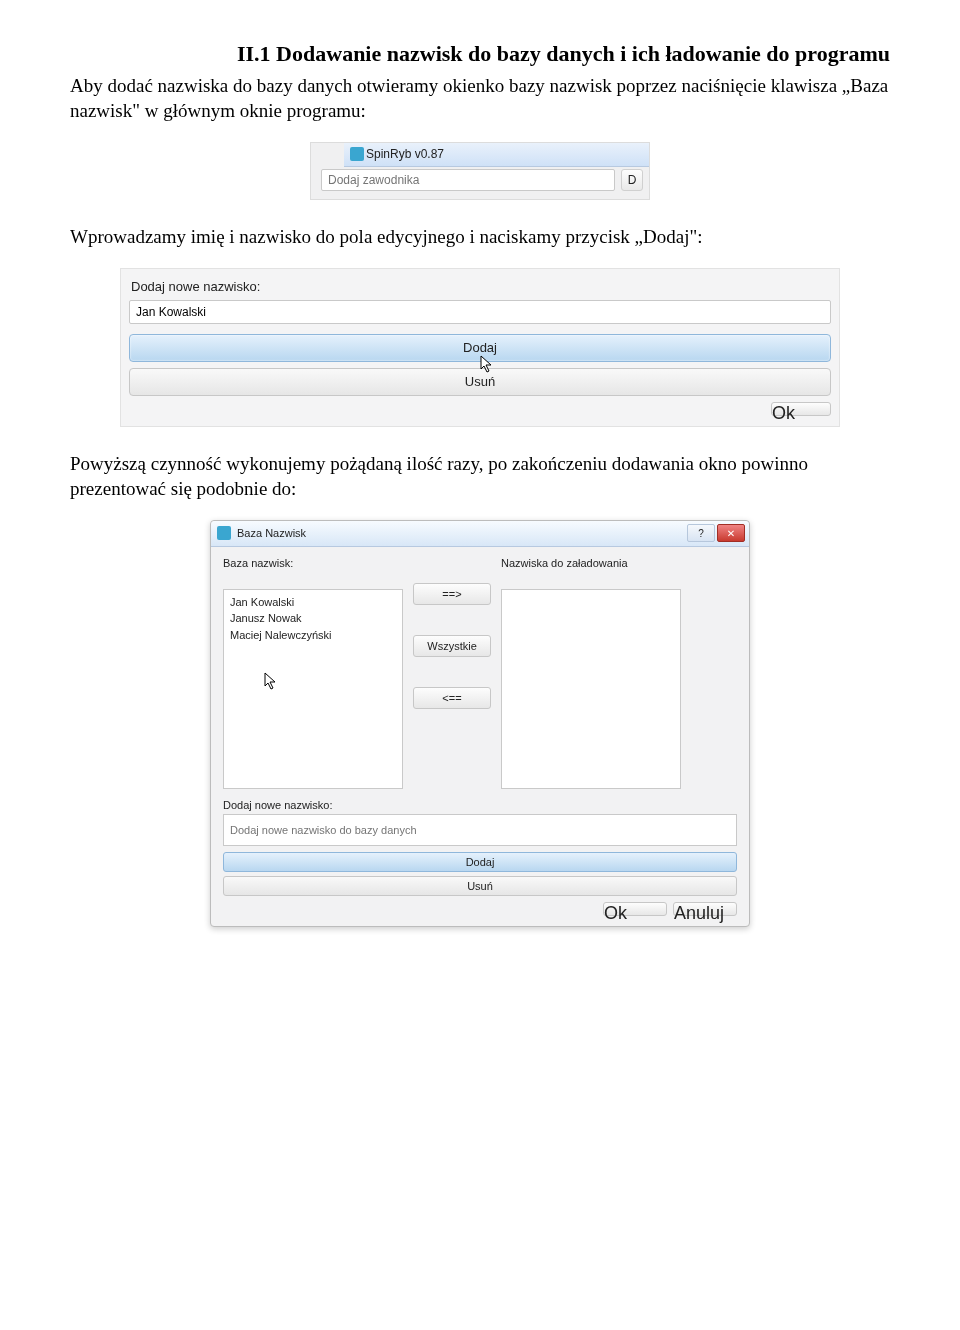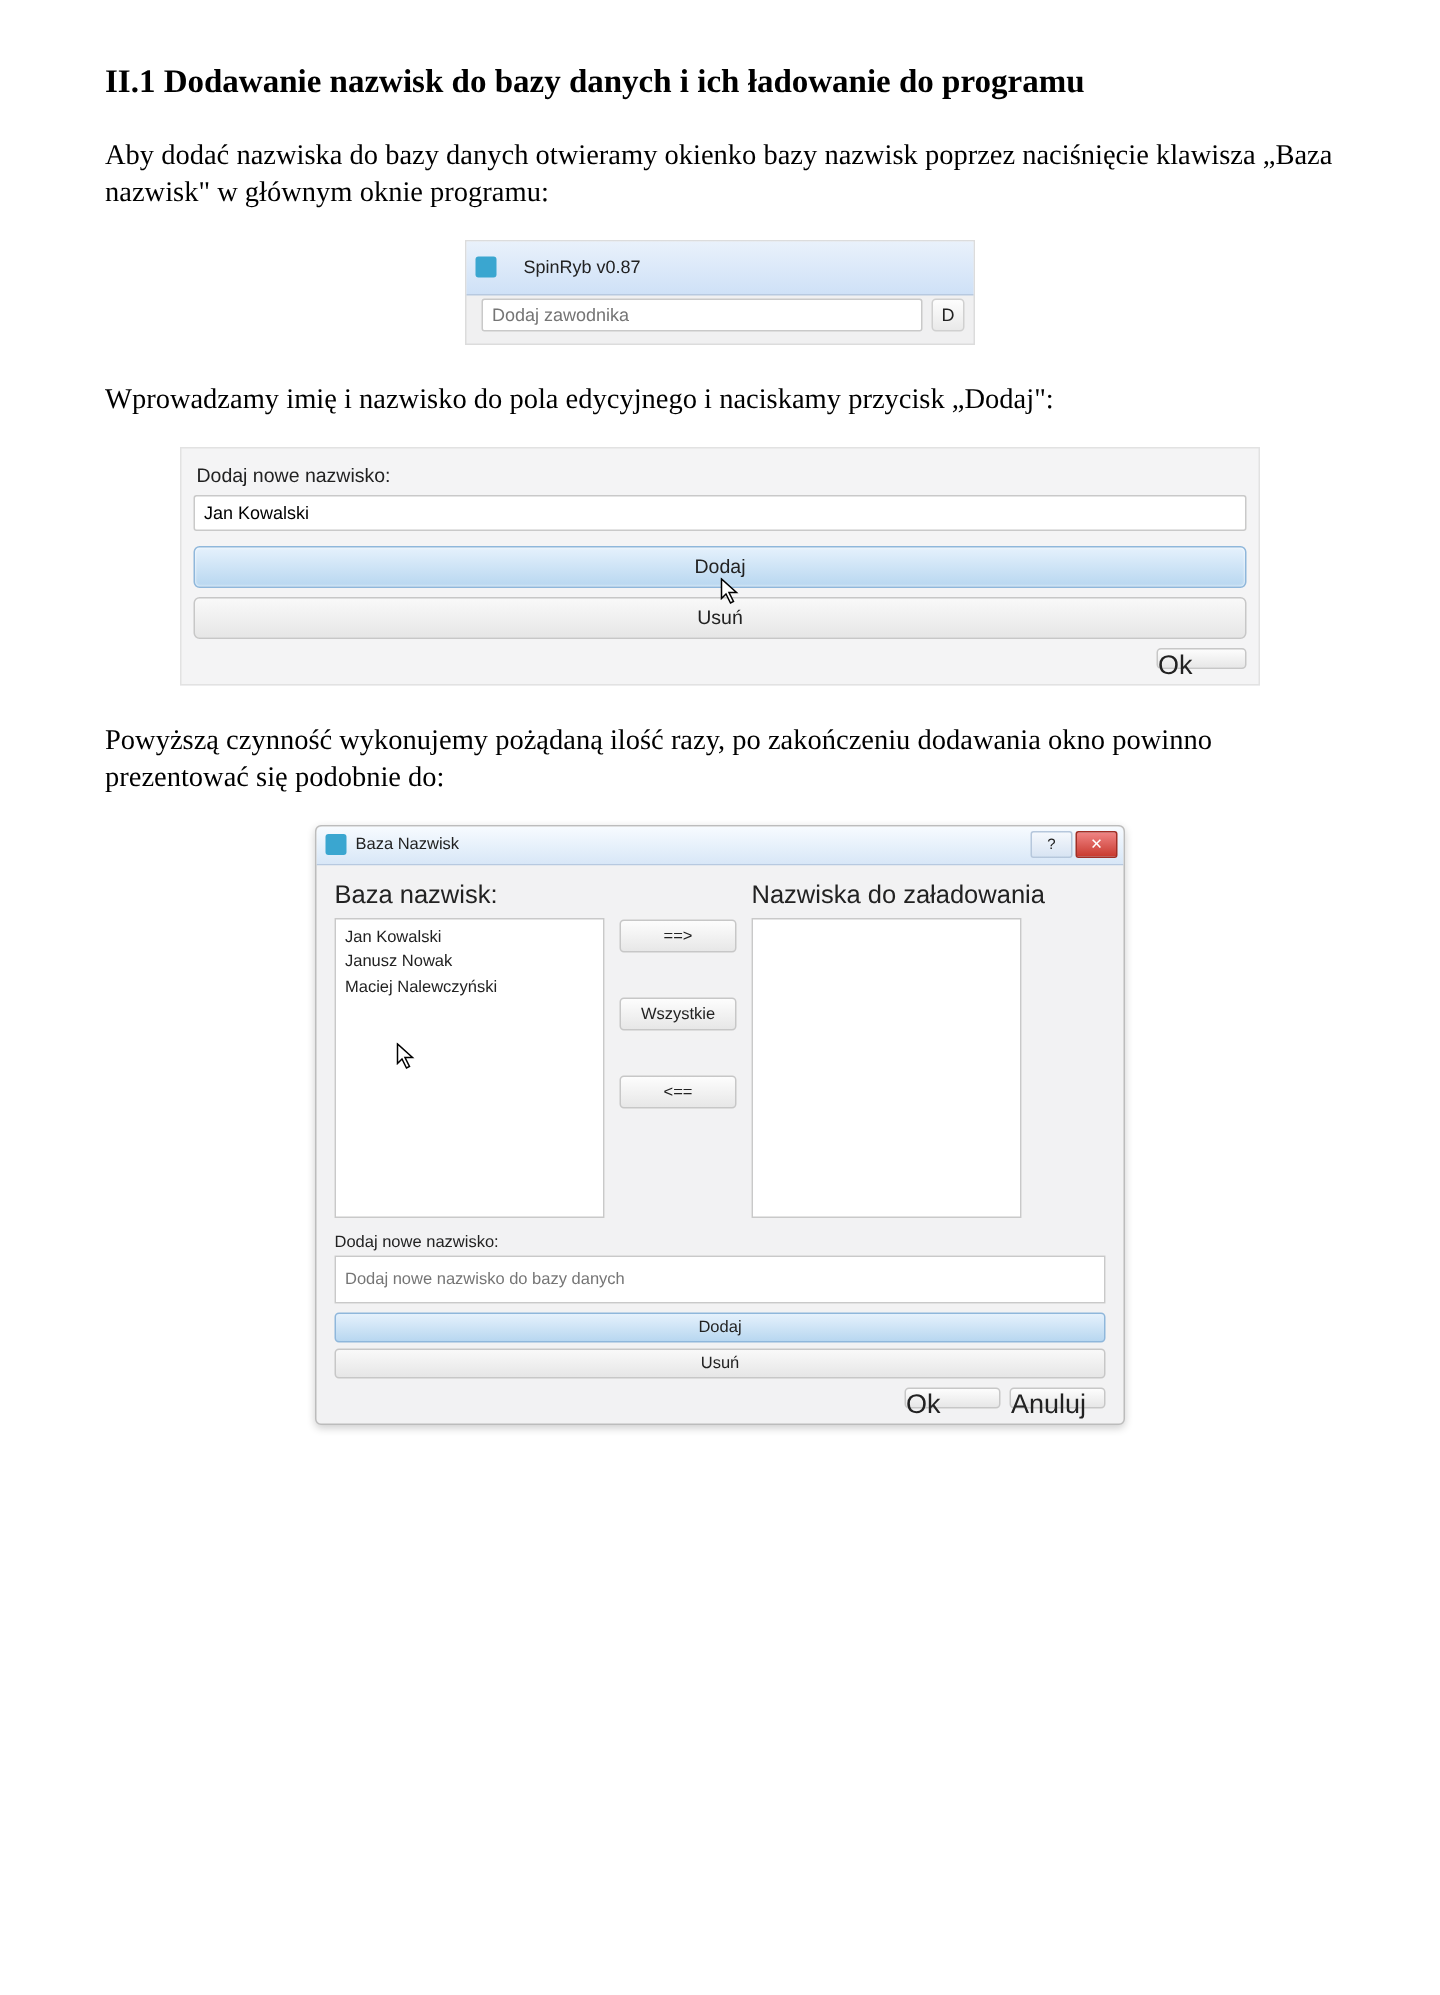--- a/index.html
+++ b/index.html
@@ -7,22 +7,23 @@
       font-family: "Times New Roman", Times, serif;
       background: #ffffff;
       width: 960px;
       margin: 0 auto;
       padding: 40px 70px;
       color: #000;
     }
     h2 {
       font-size: 22px;
       font-weight: bold;
-      margin-bottom: 22px;
+      margin-bottom: 4px;
       line-height: 1.3;
+      text-align: right;
     }
     p {
       font-size: 19px;
       line-height: 1.35;
       margin-bottom: 8px;
     }
     .fig-wrap {
       display: flex;
       justify-content: center;
       margin: 18px 0 24px 0;
@@ -32,25 +33,26 @@
       width: 340px;
       background: #f0f0f1;
       border: 1px solid #dcdcdc;
       font-family: "Segoe UI", Tahoma, sans-serif;
       font-size: 12px;
       color: #222;
     }
     .fig1-titlebar {
       display: flex;
       align-items: center;
-      gap: 18px;
-      height: 36px;
+      gap: 2px;
+      height: 24px;
       padding: 0 6px;
       background: linear-gradient(#e9f1fb, #cfe1f7);
       border-bottom: 1px solid #b7c9e0;
+      margin-left: 33px;
     }
     .fig1-titlebar .app-icon {
       width: 14px; height: 14px; background: #3aa6d0; border-radius: 2px;
     }
     .fig1-toolbar {
       display: flex;
       gap: 4px;
       padding: 6px 8px;
       background: #f5f6f7;
     }
@@ -198,21 +200,21 @@
     .winbtn.close { background: linear-gradient(#f08484, #c83a2f); border: 1px solid #a12e25; color: #fff; }
     .fig3-body {
       padding: 10px 12px;
     }
     .fig3-cols {
       display: flex;
       gap: 8px;
       align-items: flex-start;
     }
     .col { display: flex; flex-direction: column; }
-    .col .colhdr { margin-bottom: 5px; font-size: 17px; }
+    .col .colhdr { margin-bottom: 20px; font-size: 11px; }
     .listbox {
       width: 180px; height: 200px;
       background: #fff;
       border: 1px solid #c9c9c9;
       padding: 4px 6px;
       font-size: 11px;
       line-height: 1.5;
       position: relative;
     }
     .listbox .curs {

